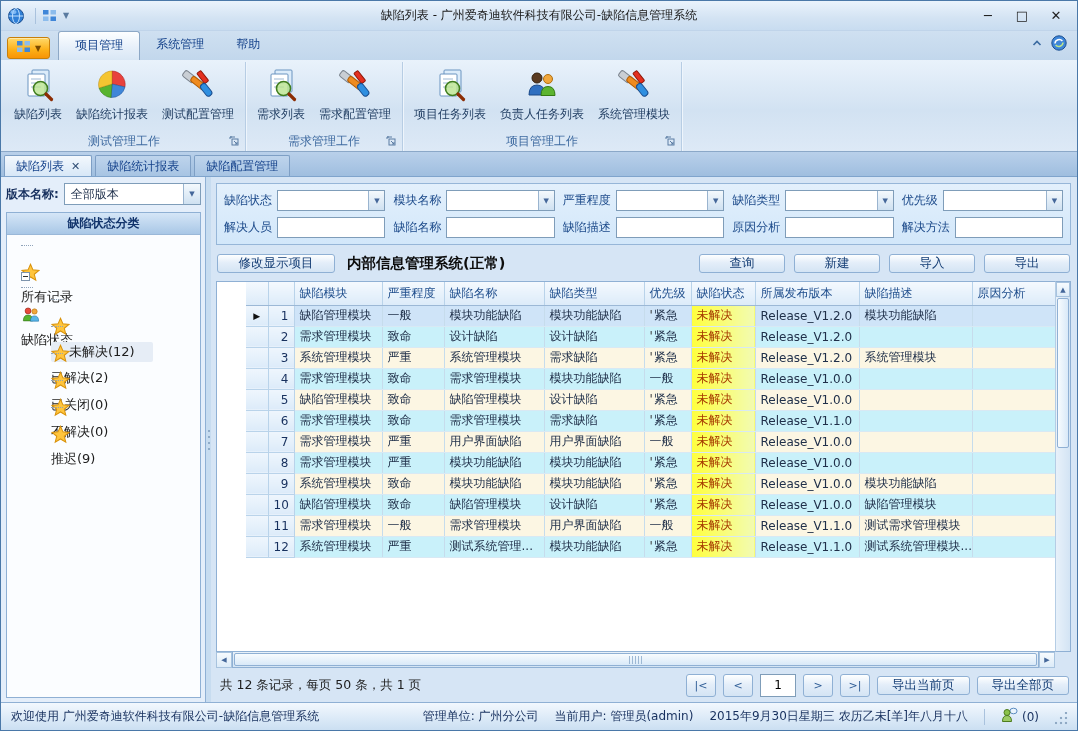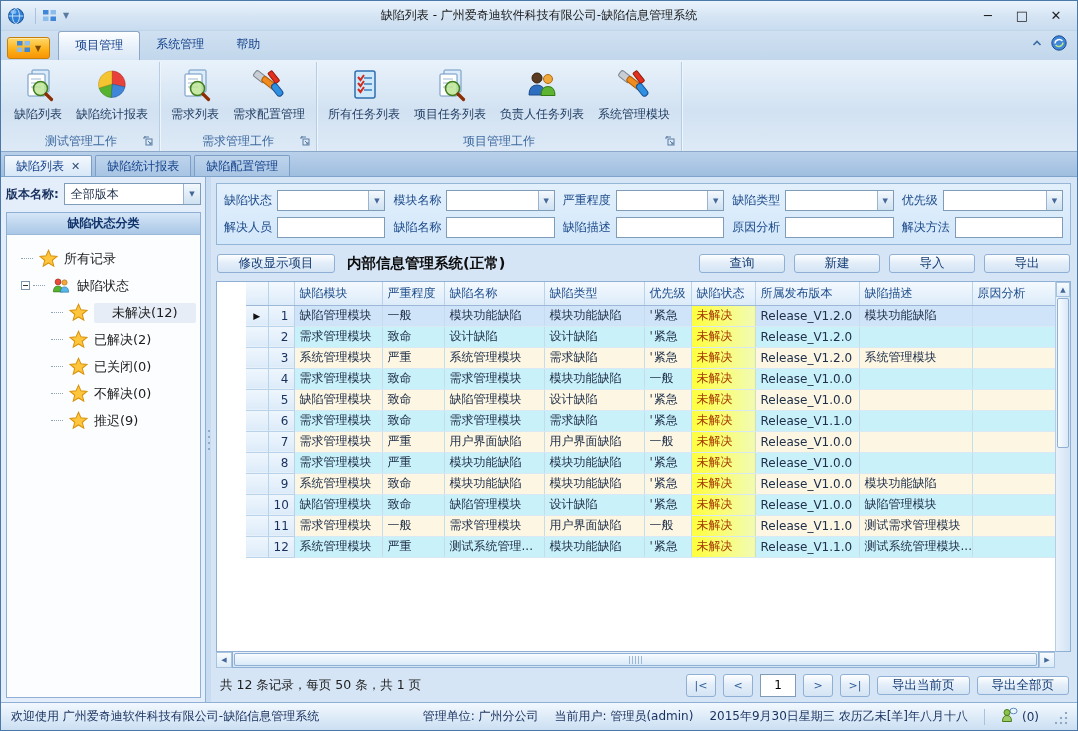--- a/index.html
+++ b/index.html
@@ -45,21 +45,21 @@
   .content { flex:1; display:flex; min-height:0; }
 
   .sidebar { flex:0 0 205px; display:flex; flex-direction:column; background:#e4eefa; border-right:1px solid #8fb0d4; padding:6px 4px 4px 5px; }
   .version-row { display:flex; align-items:center; gap:5px; margin-bottom:7px; }
   .version-row .vlabel { font-weight:bold; color:#17305e; white-space:nowrap; }
   .combo { flex:1; height:22px; background:#fff; border:1px solid #7f9db9; display:flex; align-items:center; padding-left:6px; }
   .combo .dd { margin-left:auto; width:17px; align-self:stretch; background:linear-gradient(#f4f9fd,#cfe1f1); border-left:1px solid #9ab4cf; display:flex; align-items:center; justify-content:center; font-size:7px; color:#44679a; }
   .side-panel { flex:1; border:1px solid #8fb0d4; background:#fbfdff; display:flex; flex-direction:column; min-height:0; }
   .side-title { flex:0 0 21px; line-height:21px; text-align:center; font-weight:bold; color:#11336b; background:linear-gradient(#d5e6f7,#a9c7e6); border-bottom:1px solid #9ab8d8; }
   .tree { flex:1; padding:10px 2px 4px 14px; overflow:hidden; }
-  .titem { display:flex; align-items:center; height:27px; gap:6px; font-size:13px; color:#1c1c1c; white-space:nowrap; }
+  .titem { display:flex; align-items:flex-start; height:27px; gap:6px; font-size:13px; color:#1c1c1c; white-space:nowrap;flex-direction:column; }
   .titem .stub { width:12px; border-top:1px dotted #8fa3ba; flex:0 0 12px; }
   .titem.lvl1 { padding-left:30px; }
   .titem .tlabel.selected { background:#e6edf6; border-radius:2px; padding:1px 18px; }
   .expander { width:9px; height:9px; border:1px solid #7d94ad; background:#fff; position:relative; flex:0 0 9px; margin-right:-3px; }
   .expander::after { content:""; position:absolute; left:1px; right:1px; top:3px; border-top:1px solid #333; }
 
   .splitter { flex:0 0 5px; background:#c7dcf0; display:flex; flex-direction:column; align-items:center; justify-content:center; gap:4px; }
   .splitter i { width:2px; height:2px; border-radius:50%; background:#7d9cbd; }
 
   .main { flex:1; display:flex; flex-direction:column; min-width:0; padding:6px 6px 0 5px; background:#d6e5f5; }
@@ -203,20 +203,31 @@
             <span class="ricon">
               <svg width="34" height="34" viewBox="0 0 34 34">
                 <path d="M17 16 L17 3 A13.5 13.5 0 0 1 30 19 Z" fill="#e8413c" stroke="#a02020" stroke-width=".5"></path>
                 <path d="M17 16 L30 19 A13.5 13.5 0 0 1 16 29.5 Z" fill="#3f86d8" stroke="#1c4f90" stroke-width=".5"></path>
                 <path d="M17 16 L16 29.5 A13.5 13.5 0 0 1 4 20 Z" fill="#57b32f" stroke="#2e6e14" stroke-width=".5"></path>
                 <path d="M17 16 L4 20 A13.5 13.5 0 0 1 17 3 Z" fill="#f5c531" stroke="#b98a10" stroke-width=".5"></path>
               </svg>
             </span>
             <span class="rlbl">缺陷统计报表</span>
           </div>
+          <div class="rbtn">
+            <span class="ricon">
+              <svg width="34" height="34" viewBox="0 0 34 34">
+                <rect x="2" y="5" width="13" height="7" rx="2" transform="rotate(38 8 8)" fill="#c9ced4" stroke="#7a828c"></rect>
+                <rect x="9" y="12" width="17" height="6" rx="2.5" transform="rotate(38 17 15)" fill="#ef8b1f" stroke="#b35c00"></rect>
+                <rect x="19" y="3" width="5" height="13" rx="1" transform="rotate(-38 21 9)" fill="#e42f1f" stroke="#8f1606"></rect>
+                <rect x="22" y="15" width="6.5" height="14" rx="3" transform="rotate(-38 25 22)" fill="#2f8fe0" stroke="#1c4f90"></rect>
+              </svg>
+            </span>
+            <span class="rlbl">测试配置管理</span>
+          </div>
         </div>
         <div class="gfoot">
           <span>测试管理工作</span>
           <span class="launcher">
             <svg width="11" height="11" viewBox="0 0 11 11">
               <path d="M1 3 V1 h2 M1 1 h5" stroke="#5b7ca3" fill="none"></path>
               <rect x="3" y="3" width="6" height="6" fill="none" stroke="#5b7ca3"></rect>
               <path d="M5 5 l3 3 M8 6 v2 h-2" stroke="#5b7ca3" fill="none"></path>
             </svg>
           </span>
@@ -256,34 +267,20 @@
             <svg width="11" height="11" viewBox="0 0 11 11">
               <path d="M1 3 V1 h2 M1 1 h5" stroke="#5b7ca3" fill="none"></path>
               <rect x="3" y="3" width="6" height="6" fill="none" stroke="#5b7ca3"></rect>
               <path d="M5 5 l3 3 M8 6 v2 h-2" stroke="#5b7ca3" fill="none"></path>
             </svg>
           </span>
         </div>
       </div>
       <div class="rgroup">
         <div class="gbtns">
-          <div class="rbtn">
-            <span class="ricon">
-              <svg width="34" height="34" viewBox="0 0 34 34">
-                <rect x="8" y="3" width="20" height="27" rx="2" fill="#cde9fb" stroke="#2f6fae" stroke-width="1.5"></rect>
-                <line x1="17" y1="10" x2="25" y2="10" stroke="#4a86c0" stroke-width="1.6"></line>
-                <line x1="17" y1="16" x2="25" y2="16" stroke="#4a86c0" stroke-width="1.6"></line>
-                <line x1="17" y1="22" x2="25" y2="22" stroke="#4a86c0" stroke-width="1.6"></line>
-                <path d="M11 9 l2.5 3 l3.5 -5" fill="none" stroke="#d42a1e" stroke-width="2"></path>
-                <path d="M11 15 l2.5 3 l3.5 -5" fill="none" stroke="#d42a1e" stroke-width="2"></path>
-                <path d="M11 21 l2.5 3 l3.5 -5" fill="none" stroke="#d42a1e" stroke-width="2"></path>
-              </svg>
-            </span>
-            <span class="rlbl">所有任务列表</span>
-          </div>
           <div class="rbtn">
             <span class="ricon">
               <svg width="34" height="34" viewBox="0 0 34 34">
                 <rect x="11" y="2" width="17" height="22" rx="1" fill="#dcecfa" stroke="#6a94c0"></rect>
                 <rect x="7" y="6" width="17" height="22" rx="1" fill="#fff" stroke="#6a94c0"></rect>
                 <line x1="10" y1="11" x2="20" y2="11" stroke="#9db8d4"></line>
                 <line x1="10" y1="15" x2="20" y2="15" stroke="#9db8d4"></line>
                 <line x1="10" y1="19" x2="20" y2="19" stroke="#9db8d4"></line>
                 <circle cx="19.5" cy="20.5" r="7" fill="#b9e48e" fill-opacity="0.8" stroke="#3f7d1e" stroke-width="1.6"></circle>
                 <line x1="25" y1="26" x2="30.5" y2="31.5" stroke="#8c2d04" stroke-width="3.2" stroke-linecap="round"></line>

